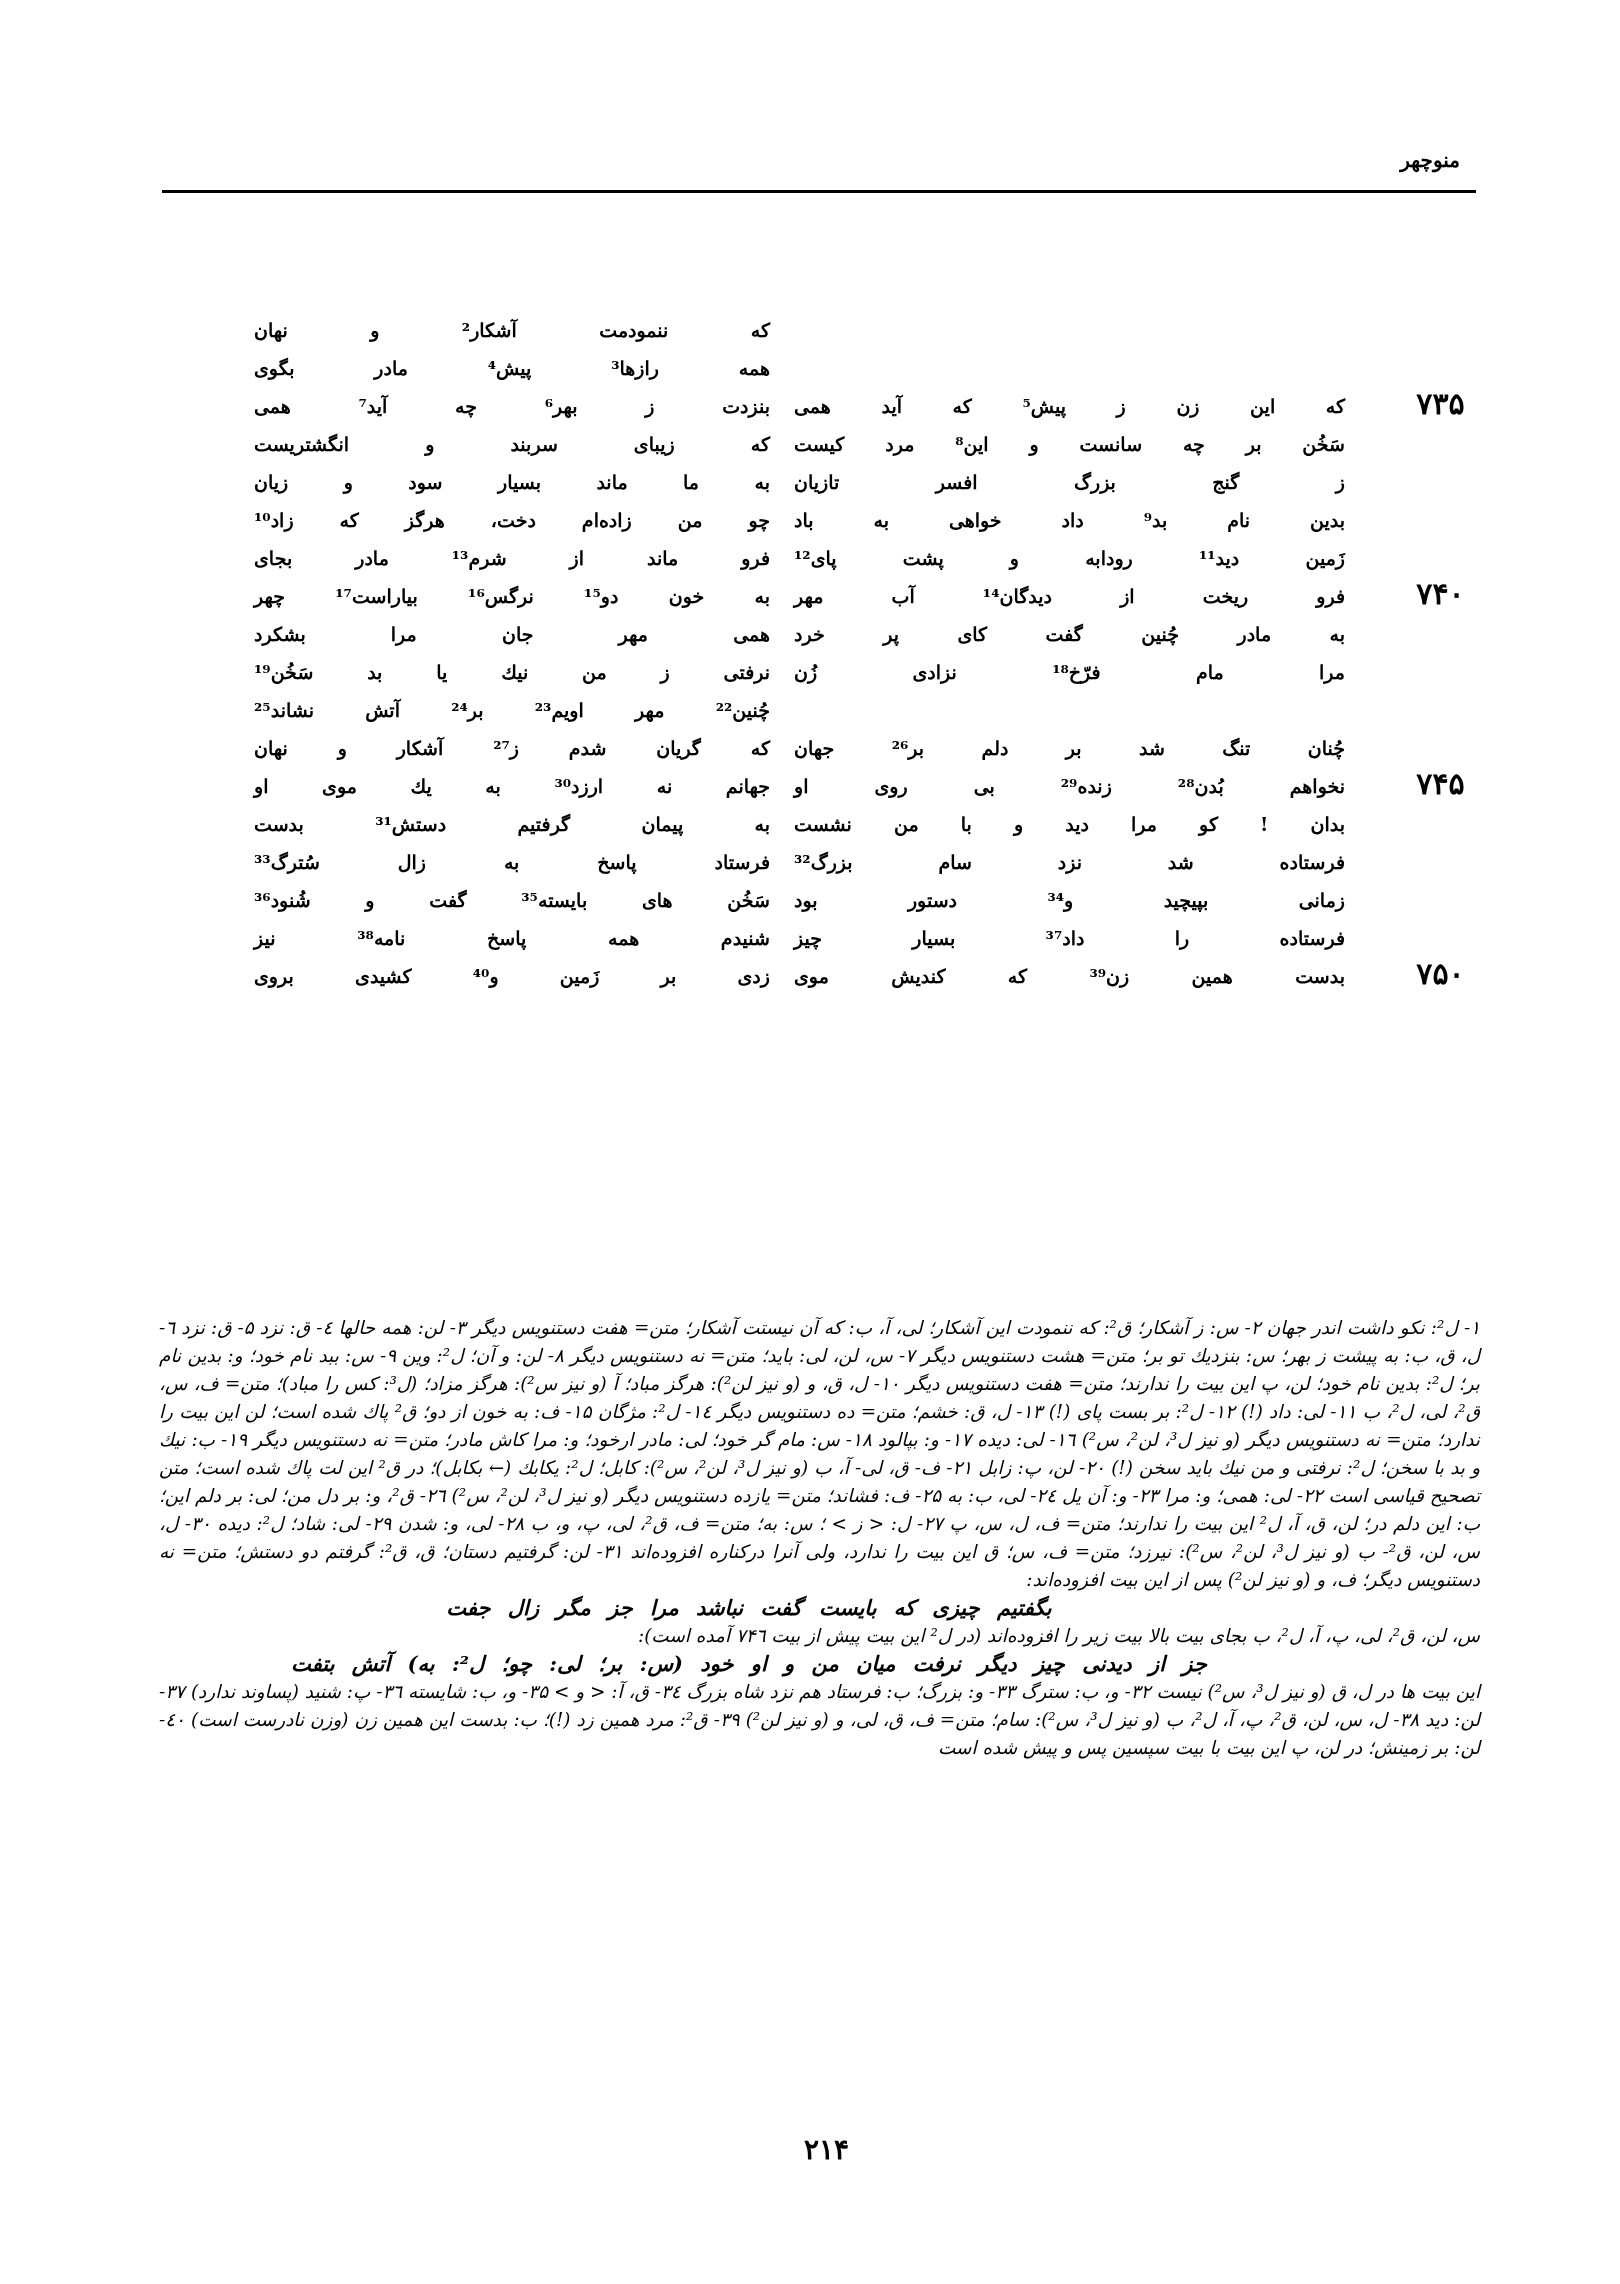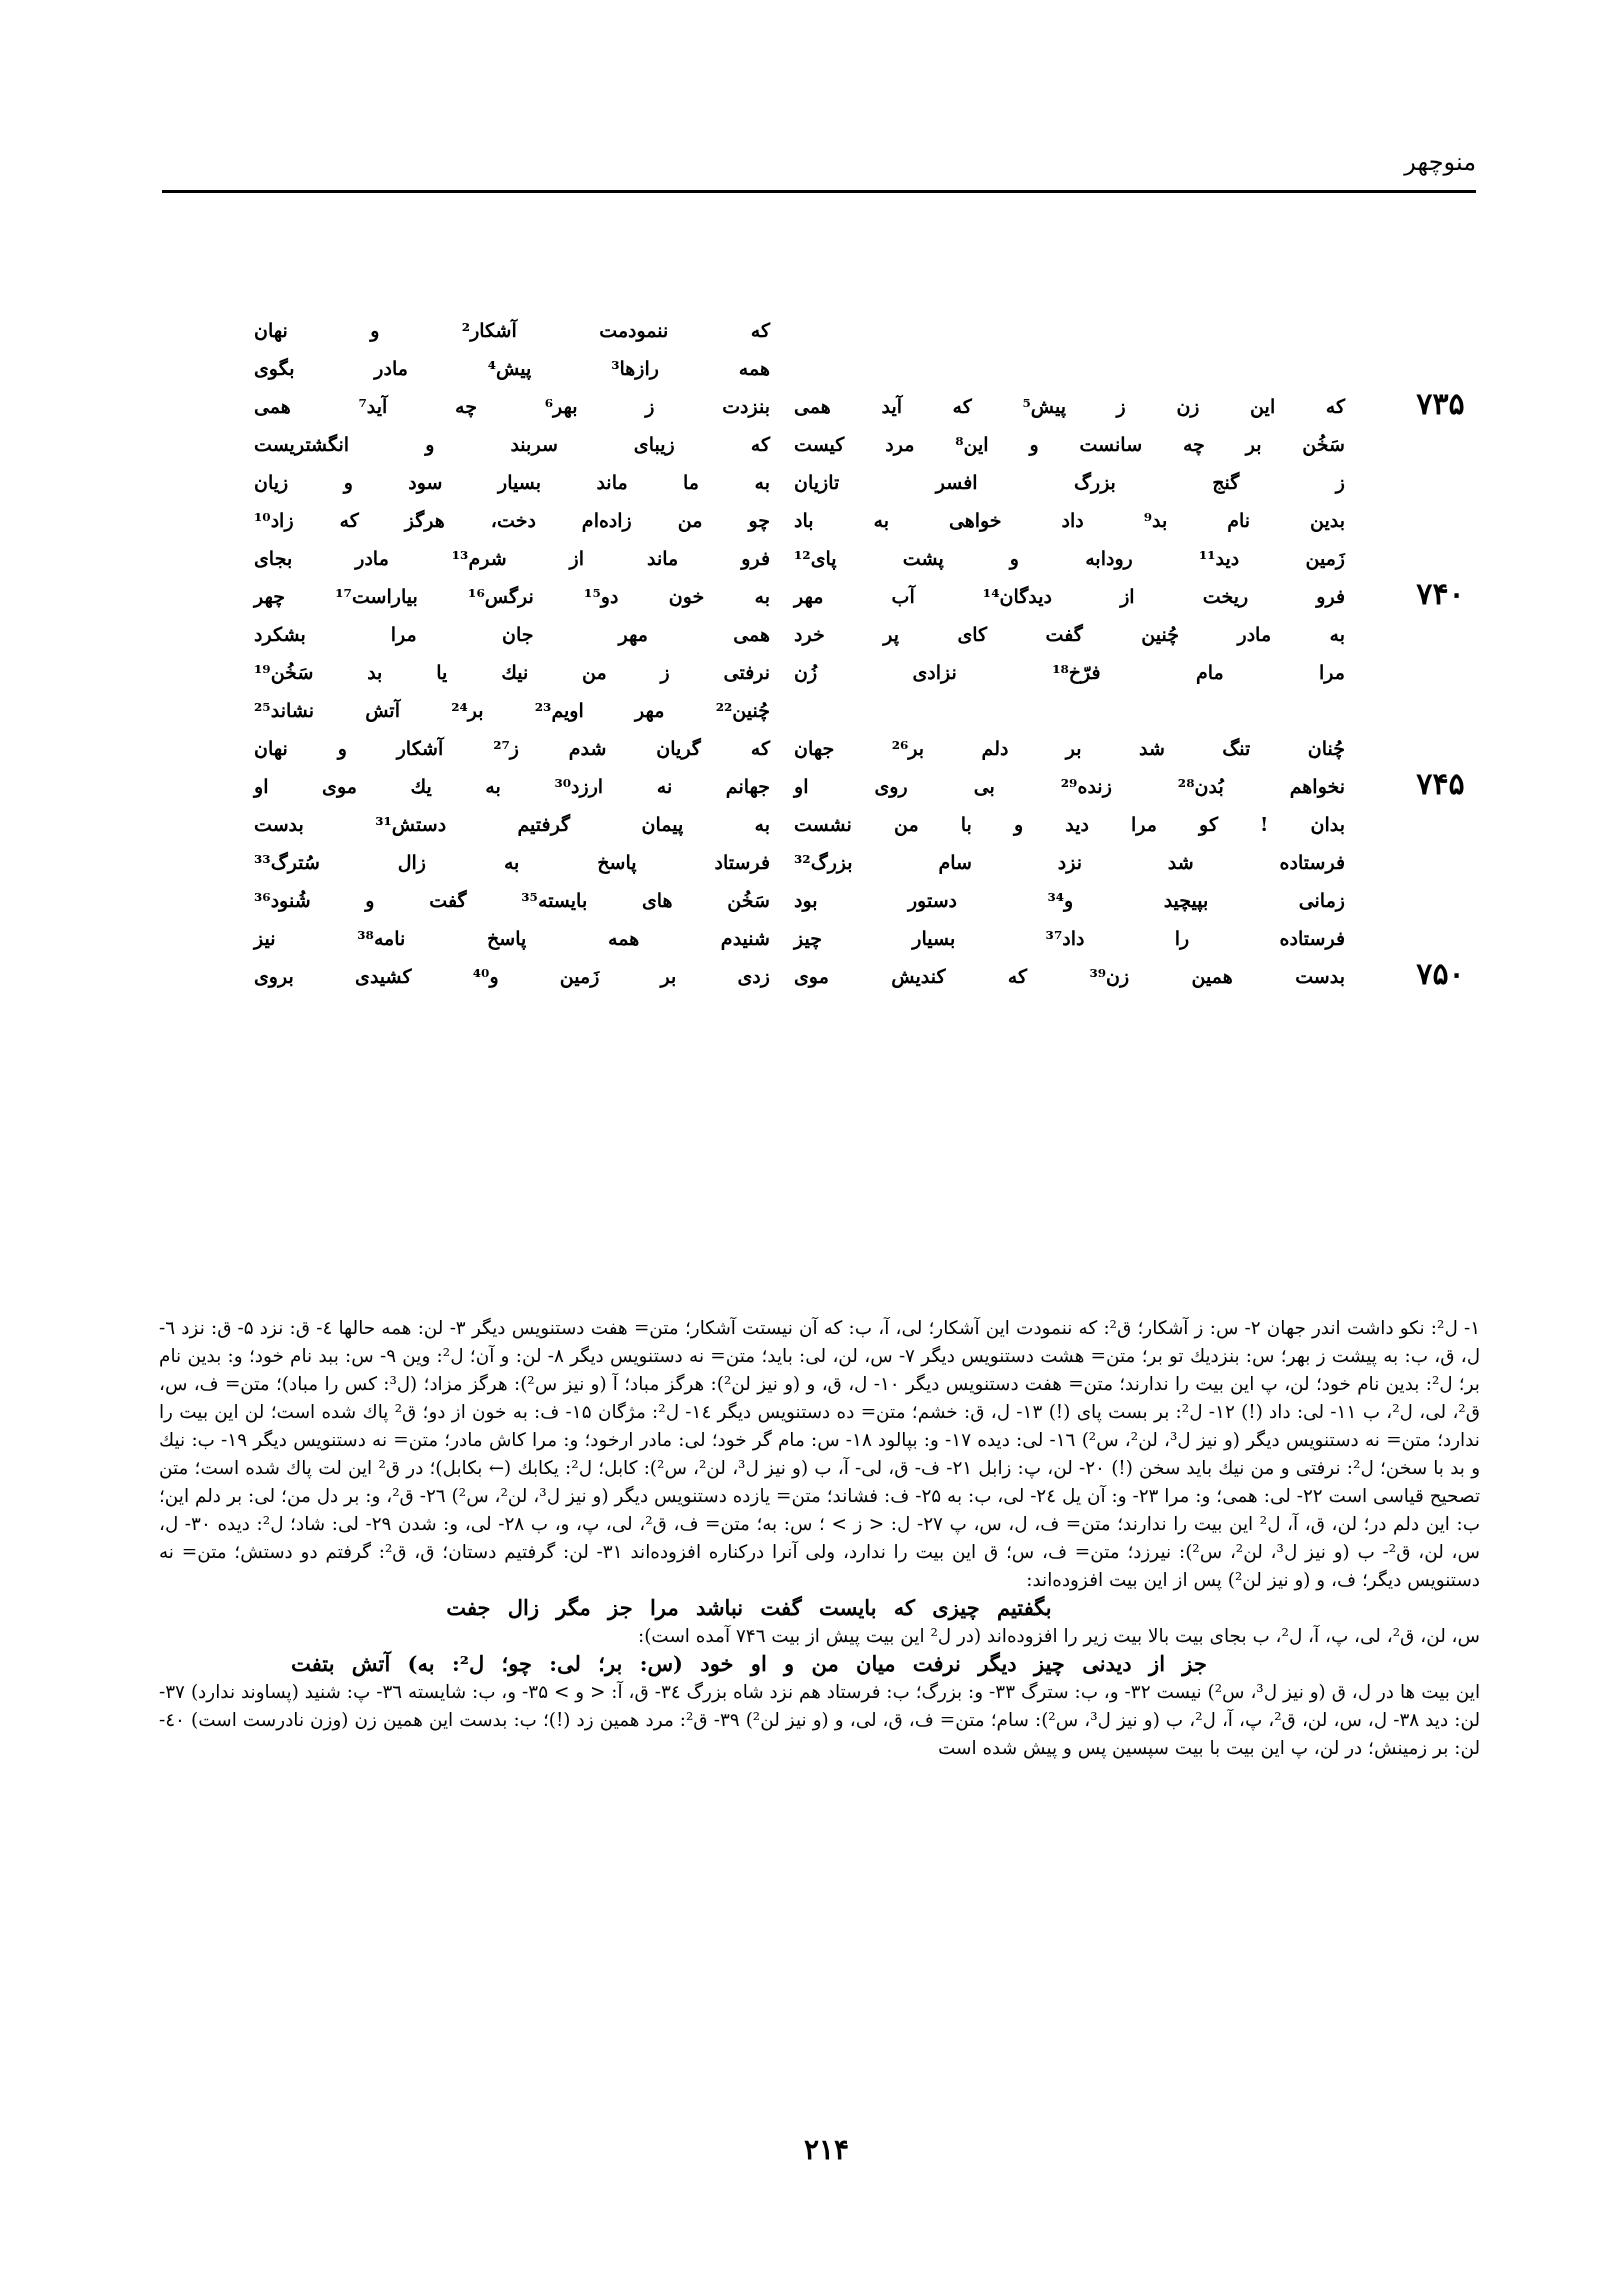--- a/index.html
+++ b/index.html
@@ -5,21 +5,21 @@
   html, body { margin: 0; padding: 0; background: #ffffff; }
   body {
     width: 1621px; height: 2284px; position: relative; overflow: hidden;
     font-family: "DejaVu Sans", "Liberation Sans", sans-serif; color: #000;
   }
   .page-header {
     position: absolute; left: 162px; top: 141px; width: 1314px; height: 57px;
     direction: rtl;
   }
   .page-title {
-    position: absolute; right: 0; top: 7px; font-size: 24px; font-weight: normal;
+    position: absolute; right: 16px; top: 7px; font-size: 20px; font-weight: bold;
     font-family: "DejaVu Serif", serif;
   }
   .header-rule {
     position: absolute; left: 0; right: 0; top: 49px; height: 2.8px; background: #000;
   }
   .poem {
     position: absolute; left: 254px; top: 311px; width: 1222px; direction: rtl;
   }
   .couplet {
     position: relative; height: 38px; display: flex; direction: rtl;
@@ -33,20 +33,21 @@
     font-size: 19px; font-weight: bold; font-family: "DejaVu Serif", serif;
     white-space: nowrap; text-align: justify; text-align-last: justify;
     line-height: 38px;
   }
   .hem-right { position: absolute; right: 131px; width: 551px; }
   .hem-left  { position: absolute; right: 706px; width: 516px; }
   .footnotes {
     position: absolute; left: 159px; top: 1314px; width: 1321px; direction: rtl;
     font-family: "DejaVu Serif", serif; font-size: 18.4px; line-height: 28px;
     text-align: justify;
+    font-style: italic;
   }
   .footnotes p { margin: 0; }
   .fn-verse {
     text-align: center; font-size: 21px; font-weight: bold; margin: 0;
     word-spacing: 10px; padding-right: 141px;
   }
   .page-number {
     position: absolute; left: 0; right: 0; top: 2133px; text-align: center;
     font-size: 28px; font-weight: bold; font-family: "DejaVu Serif", serif; padding-left: 32px;
   }

